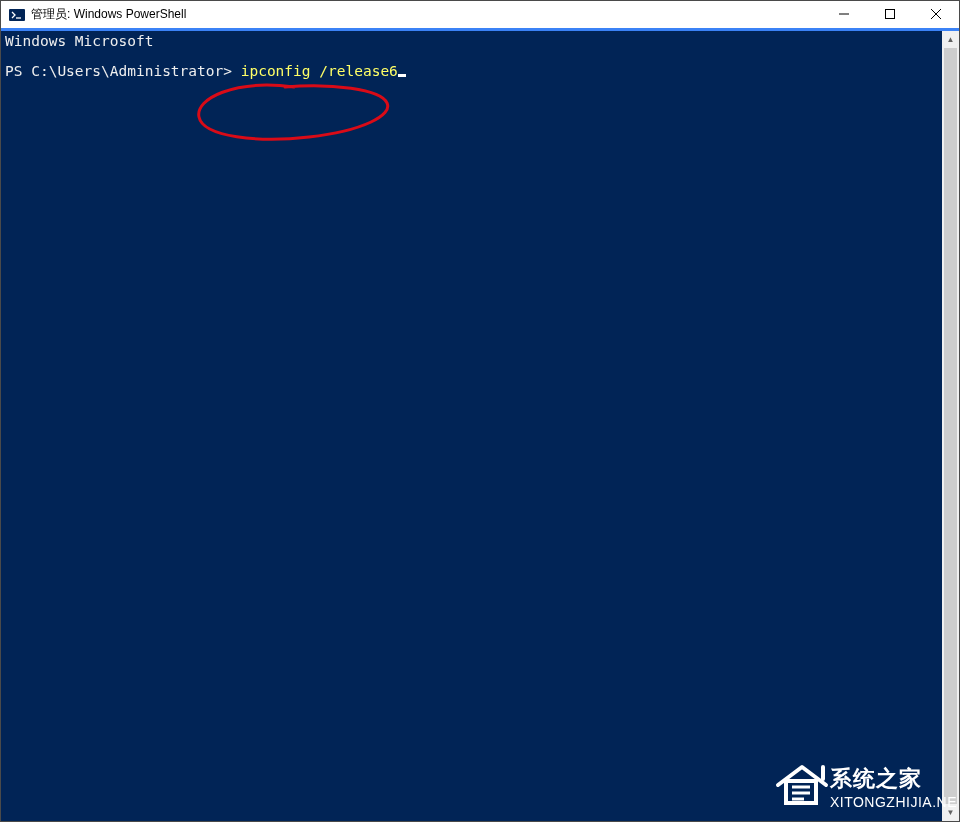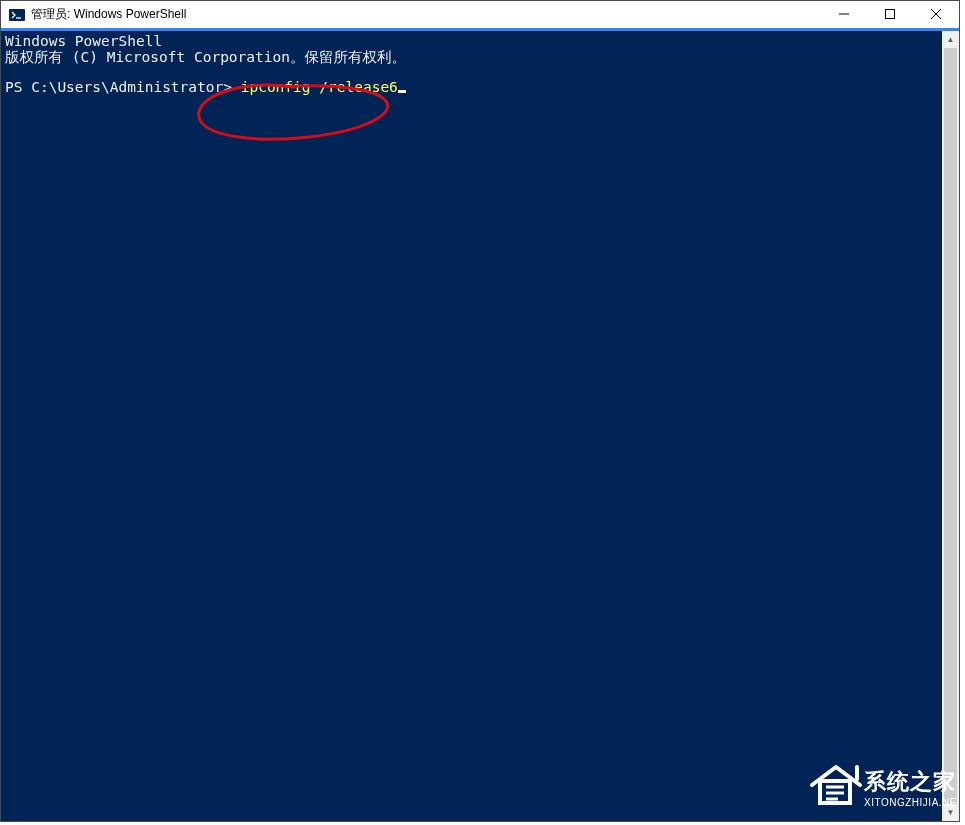--- a/index.html
+++ b/index.html
@@ -166,21 +166,21 @@
       gap: 0;
     }
     .wm-title {
       font-size: 22px;
       font-weight: bold;
       font-family: "Microsoft YaHei", sans-serif;
       letter-spacing: 1px;
       color: #ffffff;
     }
     .wm-sub {
-      font-size: 10px;
+      font-size: 14px;
       font-family: Arial, sans-serif;
       letter-spacing: 0.5px;
       color: #ffffff;
     }
   </style>
 </head>
 <body>
 
 <div class="window">
 
@@ -213,22 +213,21 @@
           <svg width="10" height="10" viewBox="0 0 10 10">
               <line x1="0" y1="0" x2="10" y2="10" stroke="#000" stroke-width="1"></line>
               <line x1="10" y1="0" x2="0" y2="10" stroke="#000" stroke-width="1"></line>
             </svg>
         </span>
       </button>
     </div>
   </div>
 
   <div class="terminal-area">
-    <div class="terminal-line">Windows PowerShell</div>
-    <div class="terminal-line">版权所有 (C) Microsoft Corporation。保留所有权利。</div>
+    <div class="terminal-line">Windows Microsoft</div>
     <div class="terminal-line prompt-line"><span>PS C:\Users\Administrator&gt; </span><span class="cmd-text">ipconfig </span><span class="cmd-text">/release6</span><span class="cursor"></span></div>
 
     <div class="annotation">
       <svg viewBox="0 0 210 64">
         <path d="M 105 6 C 45 -2, 6 18, 10 36 C 14 56, 70 62, 120 56 C 174 50, 204 34, 198 22 C 192 8, 142 2, 96 6" fill="none" stroke="#d90b17" stroke-width="3" stroke-linecap="round"></path>
       </svg>
     </div>
   </div>
 
   <div class="scrollbar">

